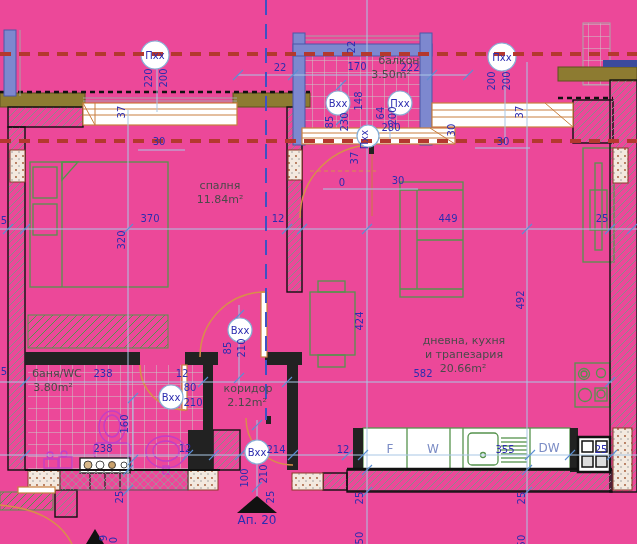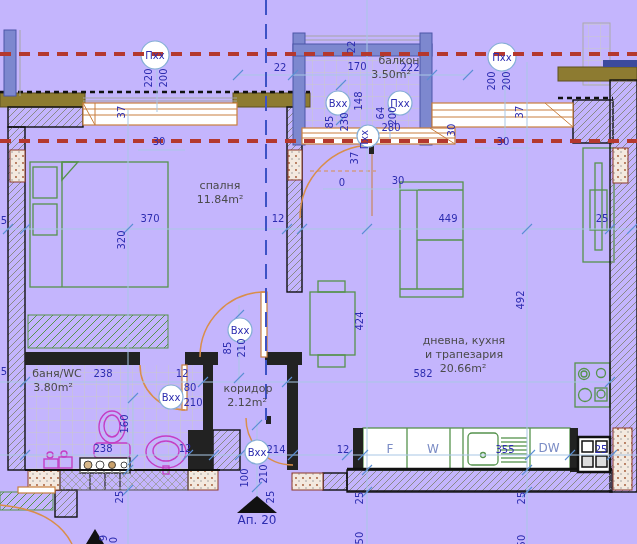--- a/index.html
+++ b/index.html
@@ -1,16 +1,16 @@
 <!DOCTYPE html>
 <html><head>
 <meta charset="utf-8">
 <style>
   html,body{margin:0;padding:0;background:#fff;}
-  #stage{position:relative;width:637px;height:544px;background:#c4b5fd;overflow:hidden;
+  #stage{position:relative;width:637px;height:544px;background:#ec4899;overflow:hidden;
          font-family:"DejaVu Sans",sans-serif;}
   svg{display:block}
   text{font-family:"DejaVu Sans",sans-serif;text-anchor:middle;}
   .dim{font-size:10px;fill:#2d2db0;}
   .room{font-size:11px;fill:#4a4a4a;}
   .kit{font-size:12px;fill:#7b8cc5;}
   .mark{font-size:10px;fill:#2d2db0;}
   .apt{font-size:12px;fill:#2d2db0;}
   .dimline{stroke:#a9c7e5;stroke-width:1;}
   .ticks{stroke:#5b8fd4;stroke-width:1.1;fill:none;}

